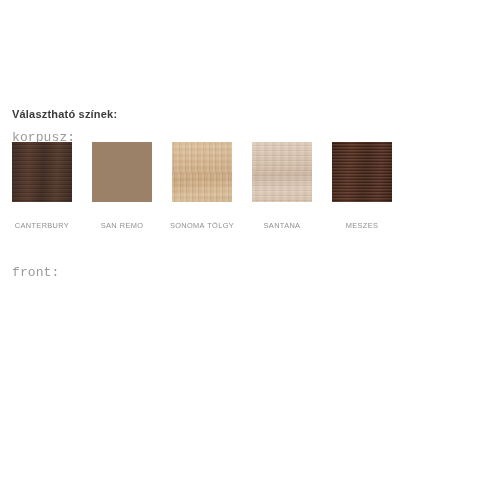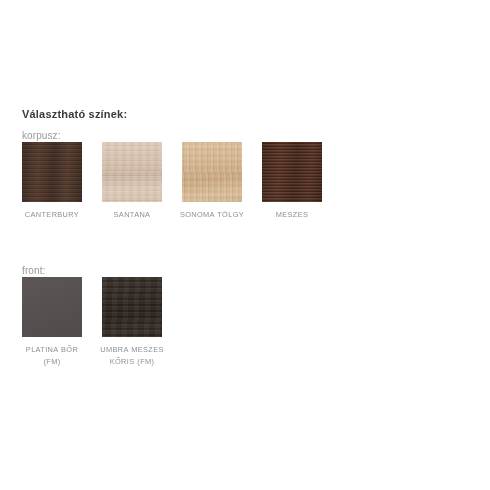--- a/index.html
+++ b/index.html
@@ -11,44 +11,45 @@
     width: 490px;
     height: 490px;
     font-family: "Liberation Sans", sans-serif;
     -webkit-font-smoothing: antialiased;
     overflow: hidden;
     position: relative;
   }
 
   .page {
     position: absolute;
-    left: 16px; top: 0;
+    left: 6px; top: 0;
     width: 438px;
     height: 490px;
   }
 
   
   .main-title {
     position: absolute;
     left: 6px;
     top: 108px;
     font-size: 11px;
     font-weight: bold;
     color: #3a3a3a;
     letter-spacing: 0.2px;
     white-space: nowrap;
   }
 
   
   .group-label {
     position: absolute;
-    font-size: 10px;
+    font-size: 13px;
     color: #9a9a9a;
     letter-spacing: 0.1px;
     white-space: nowrap;
+    font-family: Liberation Mono, monospace;
   }
   .group-korpusz-label { left: 6px; top: 130px; }
   .group-front-label   { left: 6px; top: 265px; }
 
   
   .swatch-row {
     position: absolute;
     left: 6px;
     display: flex;
     gap: 20px;
@@ -65,21 +66,21 @@
 
   .swatch-chip {
     width: 60px;
     height: 60px;
     position: relative;
     overflow: hidden;
     flex: none;
   }
 
   .swatch-caption {
-    margin-top: 7px;
+    margin-top: 18px;
     font-size: 7.4px;
     line-height: 11.5px;
     color: #8f8f8f;
     text-align: center;
     letter-spacing: 0.35px;
     width: 72px;
     word-spacing: 0.5px;
   }
 
   
@@ -196,57 +197,46 @@
   <div class="swatch-row row-korpusz">
 
     <div class="swatch-cell">
       <div class="swatch-chip">
         <div class="tex tex-canterbury"></div>
       </div>
       <div class="swatch-caption">CANTERBURY</div>
     </div>
 
 
+    <div class="swatch-cell">
+      <div class="swatch-chip">
+        <div class="tex tex-san-remo"></div>
+      </div>
+      <div class="swatch-caption">SAN REMO</div>
+    </div>
+
+    <div class="swatch-cell">
+      <div class="swatch-chip">
+        <div class="tex tex-sonoma"></div>
+      </div>
+      <div class="swatch-caption">SONOMA TÖLGY</div>
+    </div>
 
     <div class="swatch-cell">
       <div class="swatch-chip">
         <div class="tex tex-santana"></div>
       </div>
       <div class="swatch-caption">SANTANA</div>
     </div>
 
     <div class="swatch-cell">
       <div class="swatch-chip">
-        <div class="tex tex-sonoma"></div>
-      </div>
-      <div class="swatch-caption">SONOMA TÖLGY</div>
-    </div>
-
-    <div class="swatch-cell">
-      <div class="swatch-chip">
         <div class="tex tex-zebrano"></div>
       </div>
       <div class="swatch-caption">MESZES</div>
     </div>
 
   </div>
 
   <div class="group-label group-front-label">front:</div>
 
-  <div class="swatch-row row-front">
-
-    <div class="swatch-cell">
-      <div class="swatch-chip">
-        <div class="tex tex-platina"></div>
-      </div>
-      <div class="swatch-caption">PLATINA BŐR (FM)</div>
-    </div>
-
-    <div class="swatch-cell">
-      <div class="swatch-chip">
-        <div class="tex tex-umbra"></div>
-      </div>
-      <div class="swatch-caption">UMBRA MESZES KŐRIS (FM)</div>
-    </div>
-
-  </div>
 
 </div>
 
 </body></html>

